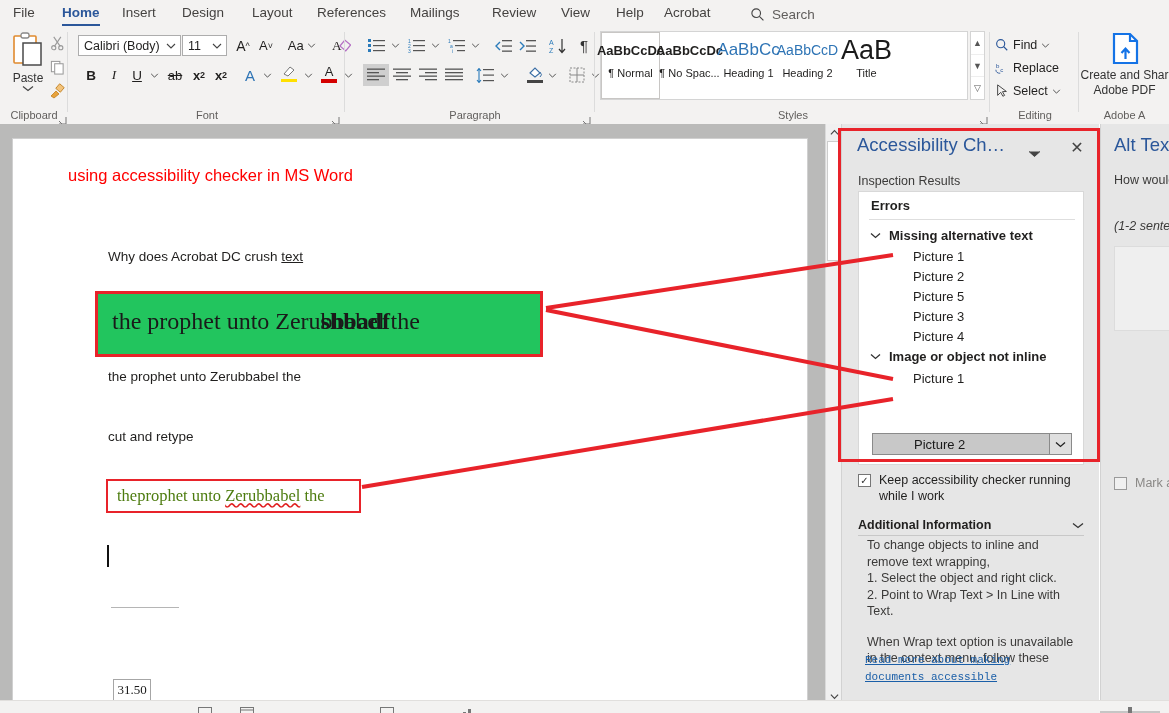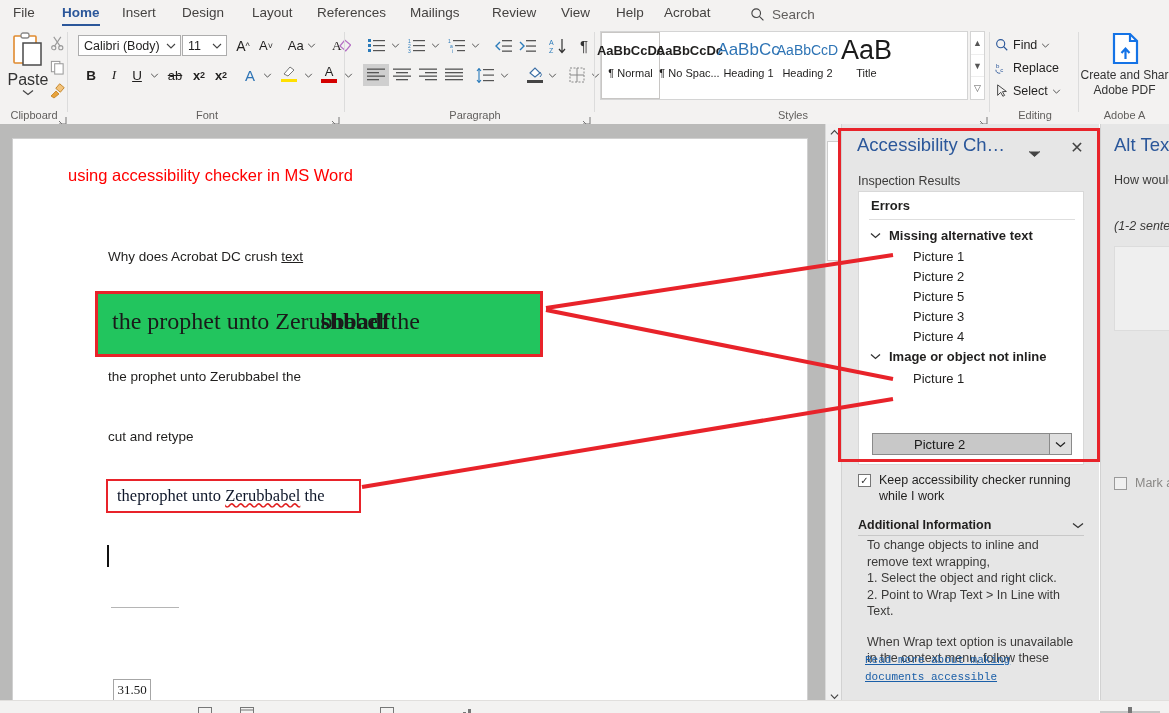--- a/index.html
+++ b/index.html
@@ -28,21 +28,21 @@
   #ribbon-body { position:absolute; left:0; top:28px; width:1169px; height:96px; background:#f3f2f1; }
 
   .group { position:absolute; top:0; height:96px; }
   .group-label { position:absolute; bottom:3px; width:100%; text-align:center; font-size:11px; color:#605e5c; }
   .group-sep { position:absolute; top:4px; width:1px; height:80px; background:#dcdcdc; }
   .dlg { position:absolute; bottom:4px; right:3px; width:9px; height:9px; }
 
   
   #g-clipboard { left:0; width:68px; }
   #paste-btn { position:absolute; left:6px; top:3px; width:44px; height:72px; display:flex; flex-direction:column; align-items:center; cursor:default; }
-  #paste-label { font-size:16px; color:#333; margin-top:2px; }
+  #paste-label { font-size:12px; color:#333; margin-top:2px; }
   .mini-btn { position:absolute; width:22px; height:22px; display:flex; align-items:center; justify-content:center; cursor:default; }
 
   
   #g-font { left:69px; width:276px; }
   .fld { position:absolute; background:#fff; border:1px solid #adadad; display:flex; align-items:center; }
   .fld-txt { font-size:12.5px; color:#201f1e; padding-left:5px; white-space:nowrap; overflow:hidden; }
   .fld-caret { position:absolute; right:4px; }
   .tb { position:absolute; display:flex; align-items:center; justify-content:center; cursor:default; }
 
   
@@ -78,21 +78,21 @@
   #redbox-1 { position:absolute; left:82px; top:152px; width:448px; height:66px; border:3px solid #e8232a; background:#22c55e; }
   #crushed-wrap { position:absolute; left:14px; top:14px; font-family:"Liberation Serif", serif; font-size:24px; color:#1a1a1a; white-space:nowrap; }
   #crushed-wrap .ov { position:relative; display:inline-block; }
   #crushed-wrap .ov b { font-weight:400; }
   #crushed-wrap .ovl { position:absolute; left:0; top:0; font-weight:700; }
 
   #doc-line-2 { position:absolute; left:95px; top:230px; font-size:13.5px; color:#201f1e; white-space:nowrap; }
   #doc-line-3 { position:absolute; left:95px; top:290px; font-size:13.5px; color:#201f1e; white-space:nowrap; }
 
   #redbox-2 { position:absolute; left:93px; top:340px; width:255px; height:34px; border:2.5px solid #e8232a; background:#fff; }
-  #redbox-2 .inner { position:absolute; left:9px; top:5px; font-family:"Liberation Serif", serif; font-size:16.5px; color:#0f172a; white-space:nowrap; }
+  #redbox-2 .inner { position:absolute; left:9px; top:5px; font-family:"Liberation Serif", serif; font-size:16.5px; color:#4d7c0f; white-space:nowrap; }
   .squiggle { text-decoration: underline wavy #e02020; text-decoration-skip-ink:none; }
 
   #doc-line-4 { position:absolute; left:95px; top:379px; font-size:13.5px; color:#201f1e; white-space:nowrap; }
   #caret { position:absolute; left:94px; top:406px; width:1.5px; height:22px; background:#111; }
   #hr-small { position:absolute; left:98px; top:468px; width:68px; height:1px; background:#b5b5b5; }
   #numbox { position:absolute; left:100px; top:540px; width:38px; height:22px; border:1px solid #a6a6a6; background:#fff; display:flex; align-items:center; justify-content:center; font-family:"Liberation Serif", serif; font-size:13px; color:#1a1a1a; }
 
   #haggai-box { position:absolute; left:225px; top:462px; width:270px; height:72px; border:1px solid #9a9a9a; background:#fff; display:flex; flex-direction:column; align-items:center; justify-content:center; }
   #haggai-box div { font-weight:700; font-size:17px; color:#111; line-height:22px; white-space:nowrap; }
 

